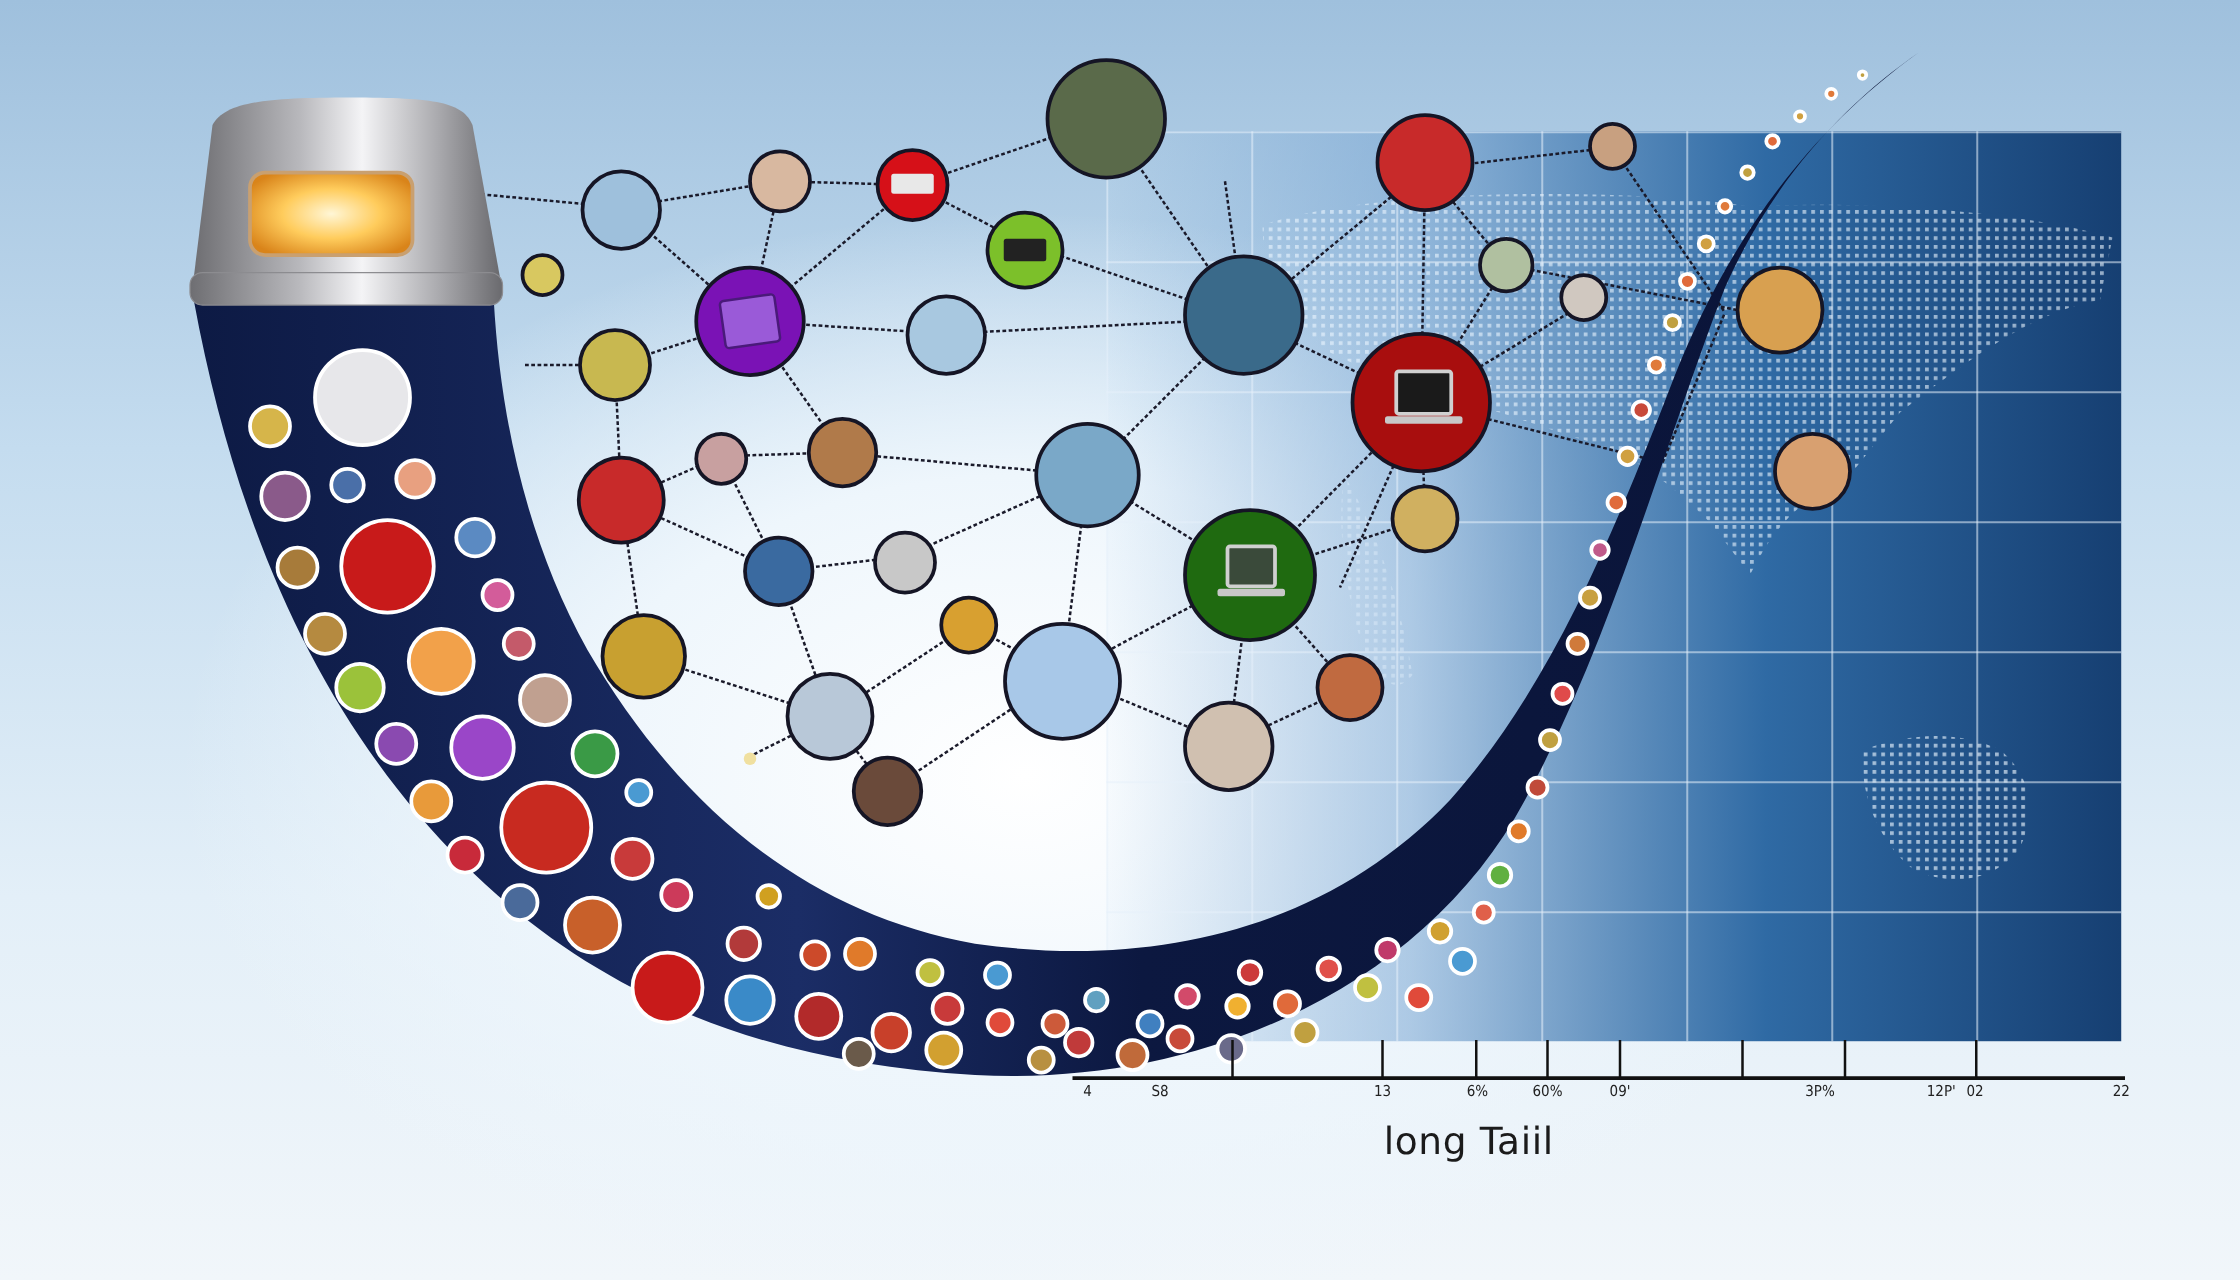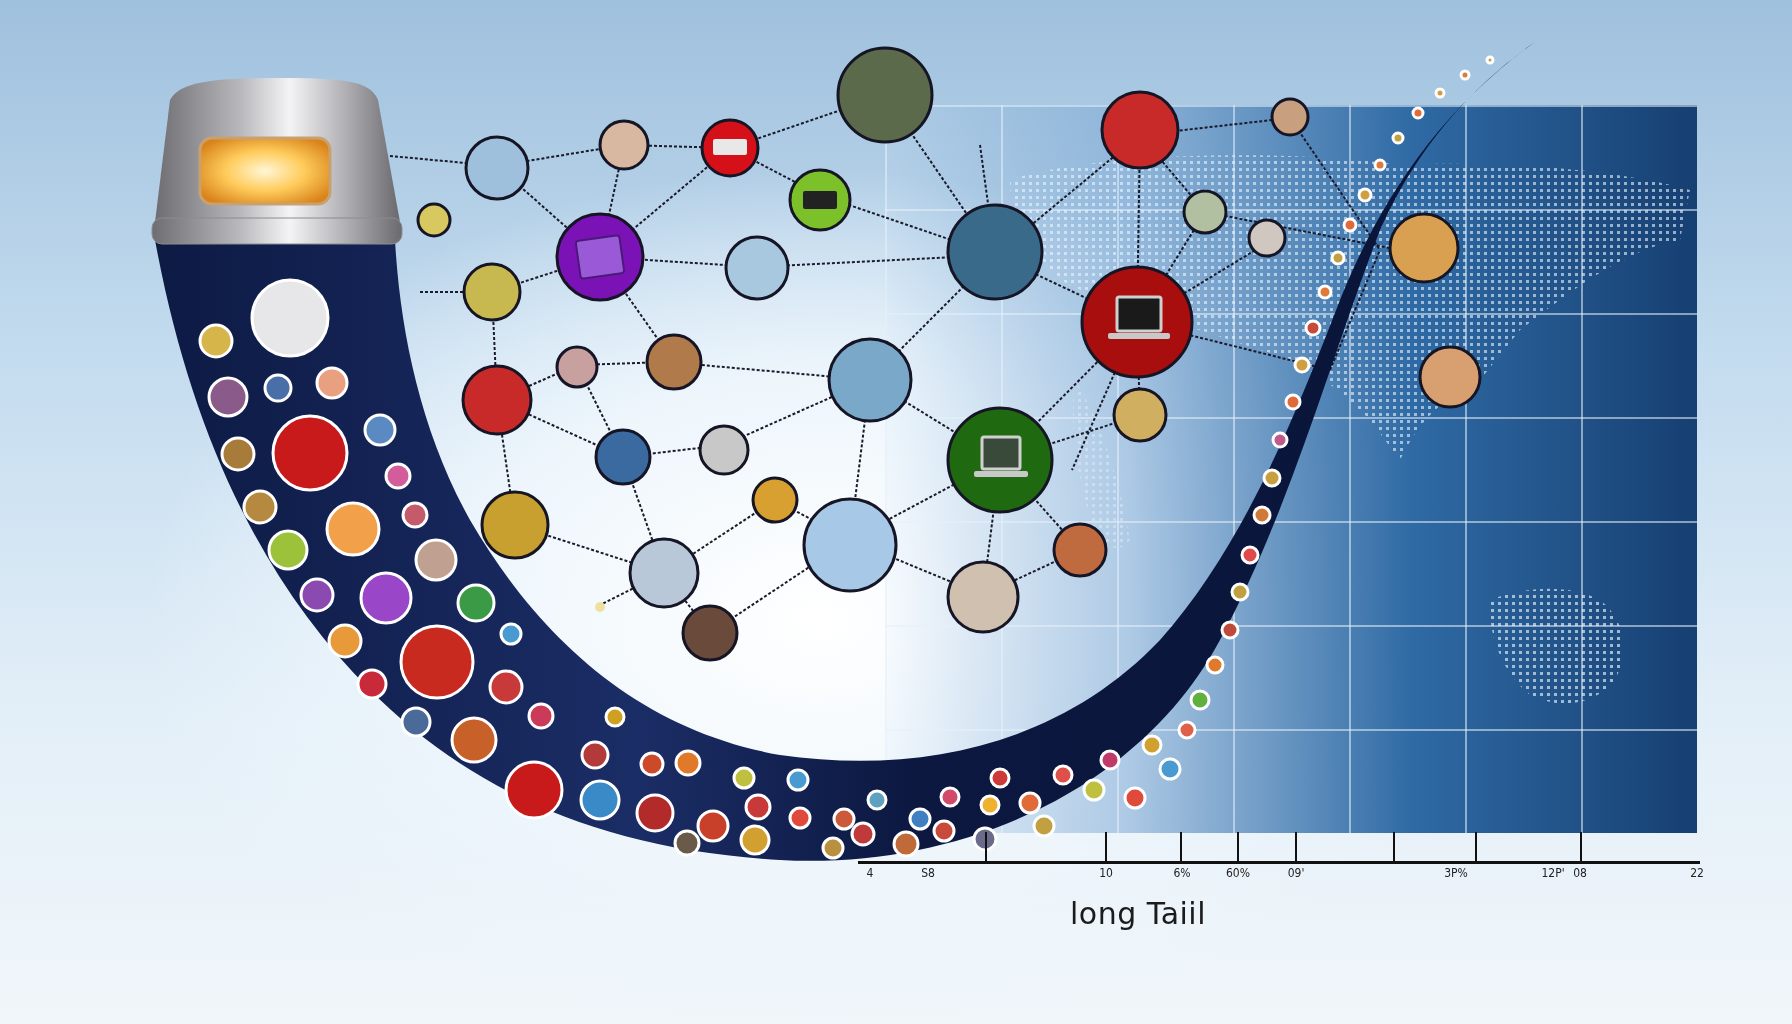--- a/index.html
+++ b/index.html
@@ -11,21 +11,21 @@
   .layer{position:absolute;left:0;top:0;width:1792px;height:1024px;}
   #grid-panel{position:absolute;left:885px;top:105px;width:812px;height:728px;
      background:linear-gradient(90deg,rgba(200,225,245,0.15) 0%,rgba(120,165,210,0.55) 30%,#2f6aa4 65%,#163f72 100%);
      background-image:
        linear-gradient(90deg,rgba(200,225,245,0.1) 0%,rgba(120,165,210,0.55) 30%,#2f6aa4 65%,#163f72 100%);}
   #grid-lines{position:absolute;left:885px;top:105px;width:812px;height:728px;
      background-image:
        linear-gradient(rgba(230,240,250,0.55) 2px, transparent 2px),
        linear-gradient(90deg, rgba(230,240,250,0.55) 2px, transparent 2px);
      background-size:100% 104px, 116px 100%;}
-  .title{position:absolute;left:1070px;top:896px;width:210px;
+  .title{position:absolute;left:1070px;top:896px;width:210px;text-align:center;
      font-size:30px;color:#1b1b1b;letter-spacing:0.5px;}
   .tick-label{position:absolute;top:866px;font-size:12px;color:#222;transform:translateX(-50%);
      font-family:"DejaVu Sans Condensed","DejaVu Sans",sans-serif;}
   #axis-line{position:absolute;left:858px;top:861px;width:842px;height:3px;background:#111;}
   .tick{position:absolute;top:832px;width:2px;height:30px;background:#111;}
 </style>
 </head>
 <body>
 
 <div id="grid-panel"></div>
@@ -279,22 +279,22 @@
 <div class="tick" style="left:1105px"></div>
 <div class="tick" style="left:1180px"></div>
 <div class="tick" style="left:1237px"></div>
 <div class="tick" style="left:1295px"></div>
 <div class="tick" style="left:1393px"></div>
 <div class="tick" style="left:1475px"></div>
 <div class="tick" style="left:1580px"></div>
 
 <div class="tick-label" style="left:870px">4</div>
 <div class="tick-label" style="left:928px">S8</div>
-<div class="tick-label" style="left:1106px">10</div>
+<div class="tick-label" style="left:1106px">13</div>
 <div class="tick-label" style="left:1182px">6%</div>
 <div class="tick-label" style="left:1238px">60%</div>
 <div class="tick-label" style="left:1296px">09'</div>
 <div class="tick-label" style="left:1456px">3P%</div>
 <div class="tick-label" style="left:1553px">12P'</div>
-<div class="tick-label" style="left:1580px">08</div>
+<div class="tick-label" style="left:1580px">02</div>
 <div class="tick-label" style="left:1697px">22</div>
 
 <div class="title">long Taiil</div>
 
 </body></html>

